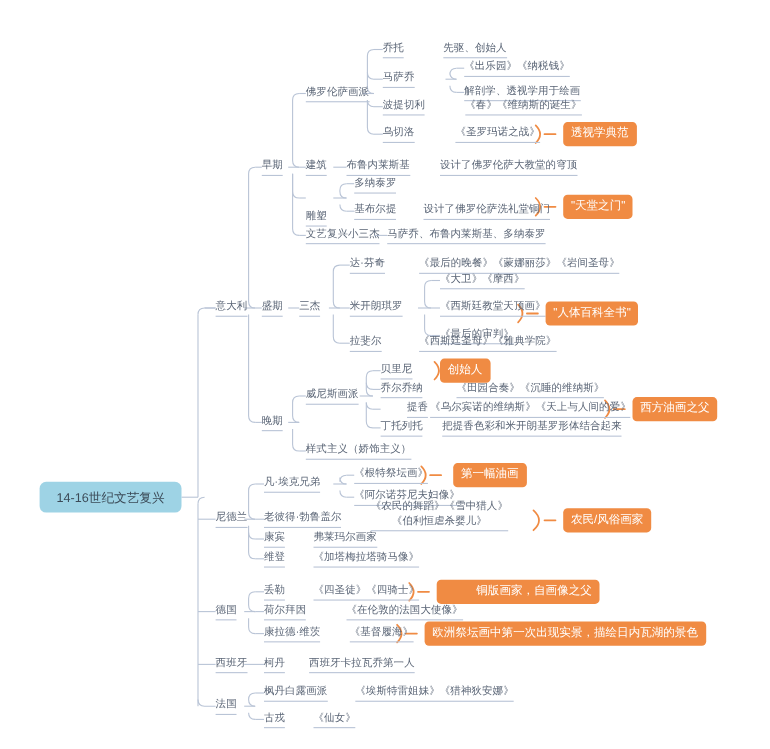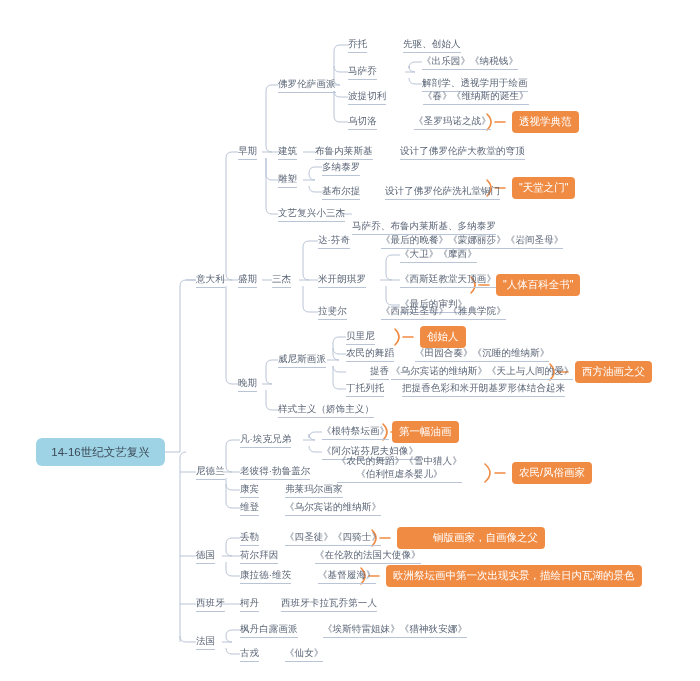--- a/index.html
+++ b/index.html
@@ -248,27 +248,27 @@
   <div class="node ul" style="left:238px; top:377px;">
     <span>晚期</span>
   </div>
 
   <div class="node ul" style="left:278px; top:78px;">
     <span>佛罗伦萨画派</span>
   </div>
   <div class="node ul" style="left:278px; top:145px;">
     <span>建筑</span>
   </div>
-  <div class="node ul" style="left:278px; top:173px;">
+  <div class="node ul" style="left:278px; top:191px;">
     <span>雕塑</span>
   </div>
   <div class="node ul" style="left:278px; top:207px;">
     <span>文艺复兴小三杰</span>
   </div>
-  <div class="node ul" style="left:352px; top:220px;">
+  <div class="node ul" style="left:352px; top:207px;">
     <span>马萨乔、布鲁内莱斯基、多纳泰罗</span>
   </div>
 
   <div class="node ul" style="left:348px; top:38px;">
     <span>乔托</span>
   </div>
   <div class="node ul" style="left:403px; top:38px;">
     <span>先驱、创始人</span>
   </div>
 
@@ -350,21 +350,21 @@
   </div>
   <div class="node ul" style="left:278px; top:403px;">
     <span>样式主义（娇饰主义）</span>
   </div>
 
   <div class="node ul" style="left:346px; top:330px;">
     <span>贝里尼</span>
   </div>
 
   <div class="node ul" style="left:346px; top:347px;">
-    <span>农民的舞蹈</span>
+    <span>乔尔乔纳</span>
   </div>
   <div class="node ul" style="left:415px; top:347px;">
     <span>《田园合奏》《沉睡的维纳斯》</span>
   </div>
 
   <div class="node ul" style="left:346px; top:365px;margin-left:24px;">
     <span>提香</span>
   </div>
   <div class="node ul" style="left:391px; top:365px;">
     <span>《乌尔宾诺的维纳斯》《天上与人间的爱》</span>
@@ -399,21 +399,21 @@
     <span>康宾</span>
   </div>
   <div class="node ul" style="left:285px; top:483px;">
     <span>弗莱玛尔画家</span>
   </div>
 
   <div class="node ul" style="left:240px; top:501px;">
     <span>维登</span>
   </div>
   <div class="node ul" style="left:285px; top:501px;">
-    <span>《乌尔宾诺的维纳斯》</span>
+    <span>《加塔梅拉塔骑马像》</span>
   </div>
 
   <div class="node ul" style="left:240px; top:531px;">
     <span>丢勒</span>
   </div>
   <div class="node ul" style="left:285px; top:531px;">
     <span>《四圣徒》《四骑士》</span>
   </div>
 
   <div class="node ul" style="left:240px; top:549px;">
@@ -453,27 +453,27 @@
 
   <div class="badge" style="left:512px; top:111px;">
     <span>透视学典范</span>
   </div>
   <div class="badge" style="left:512px; top:177px;">
     <span>"天堂之门"</span>
   </div>
   <div class="badge" style="left:496px; top:274px;">
     <span>"人体百科全书"</span>
   </div>
-  <div class="badge" style="left:420px; top:326px;">
+  <div class="badge" style="left:400px; top:326px;">
     <span>创始人</span>
   </div>
   <div class="badge" style="left:575px; top:361px;">
     <span>西方油画之父</span>
   </div>
-  <div class="badge" style="left:392px; top:421px;">
+  <div class="badge" style="left:412px; top:421px;">
     <span>第一幅油画</span>
   </div>
   <div class="badge" style="left:512px; top:462px;">
     <span>农民/风俗画家</span>
   </div>
   <div class="badge" style="left:397px; top:527px;padding-left:36px;">
     <span>铜版画家，自画像之父</span>
   </div>
   <div class="badge" style="left:386px; top:565px;">
     <span>欧洲祭坛画中第一次出现实景，描绘日内瓦湖的景色</span>

